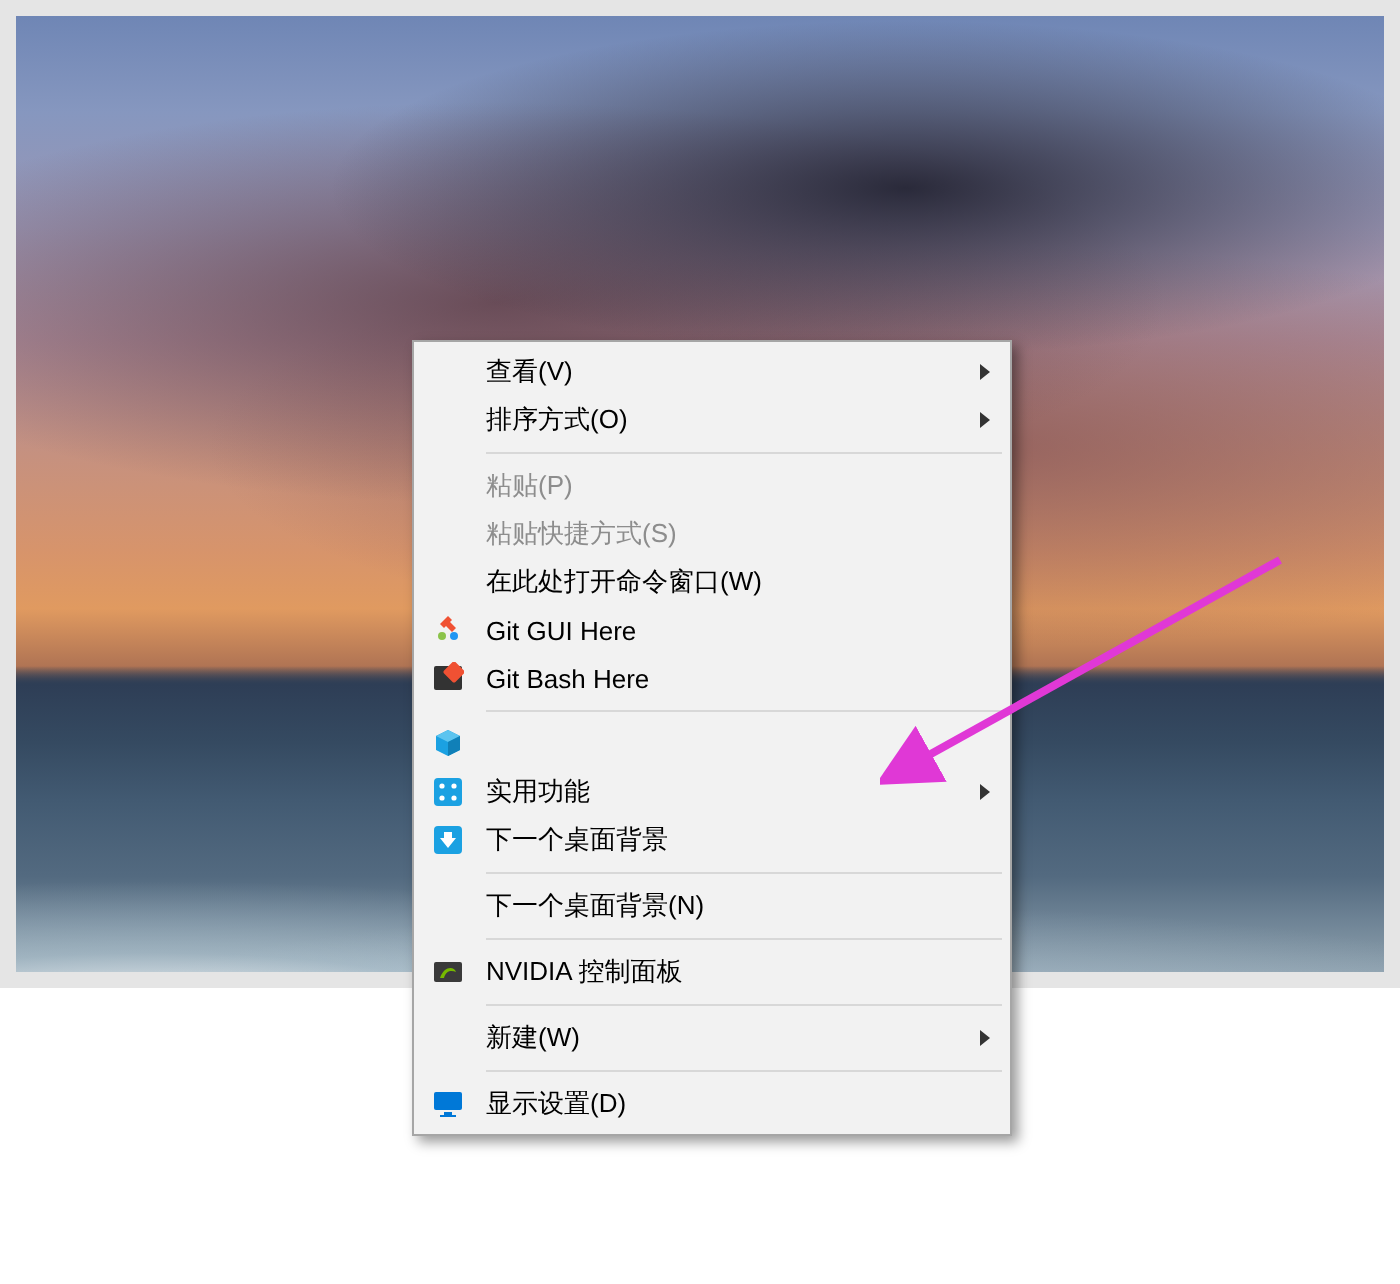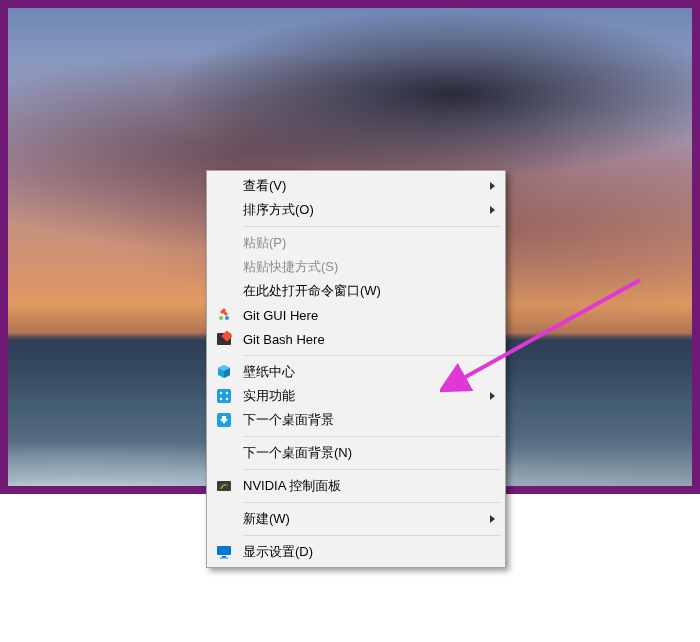--- a/index.html
+++ b/index.html
@@ -9,21 +9,21 @@
     height: 642px;
     overflow: hidden;
     font-family: "Microsoft YaHei", "Segoe UI", Tahoma, sans-serif;
     font-size: 13px;
     color: #000;
   }
   .desktop {
     position: relative;
     width: 700px;
     height: 494px;
-    background: #701a75;
+    background: #e5e5e5;
   }
   .wallpaper {
     position: absolute;
     left: 8px;
     top: 8px;
     right: 8px;
     bottom: 8px;
     overflow: hidden;
     
     background:
@@ -169,21 +169,20 @@
       </div>
       <div class="sep"></div>
       <div class="mi">
         <span class="ic">
           <svg width="16" height="16" viewBox="0 0 16 16">
             <path d="M8 1l6 3v7l-6 3-6-3V4z" fill="#1ba1e2"></path>
             <path d="M8 1l6 3-6 3-6-3z" fill="#5cc4ef"></path>
             <path d="M8 7v7l6-3V4z" fill="#1080b8"></path>
           </svg>
         </span>
-        <span class="lbl">壁纸中心</span>
         <span class="sub"></span>
       </div>
       <div class="mi">
         <span class="ic">
           <svg width="16" height="16" viewBox="0 0 16 16">
             <rect x="1" y="1" width="14" height="14" rx="2" fill="#1ba1e2"></rect>
             <circle cx="5" cy="5" r="1.3" fill="#fff"></circle>
             <circle cx="11" cy="5" r="1.3" fill="#fff"></circle>
             <circle cx="5" cy="11" r="1.3" fill="#fff"></circle>
             <circle cx="11" cy="11" r="1.3" fill="#fff"></circle>

